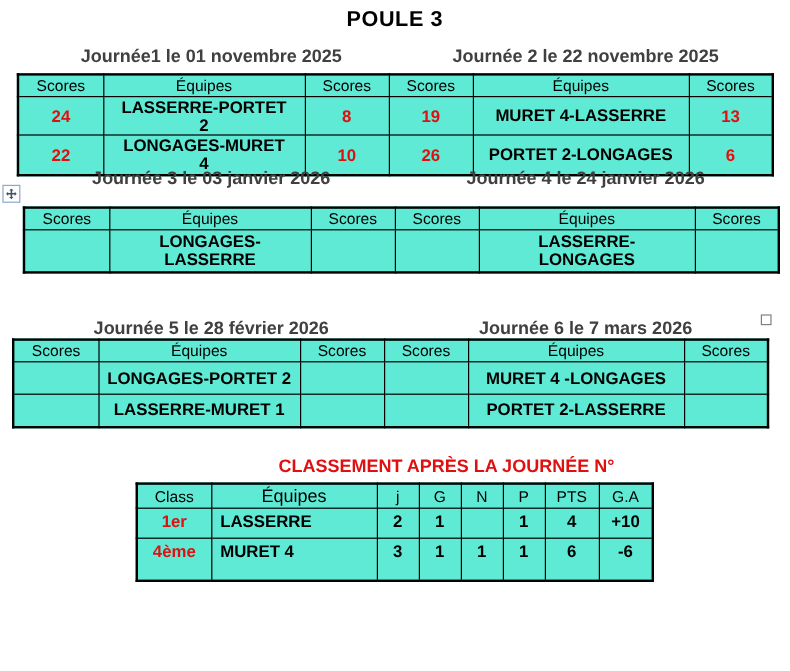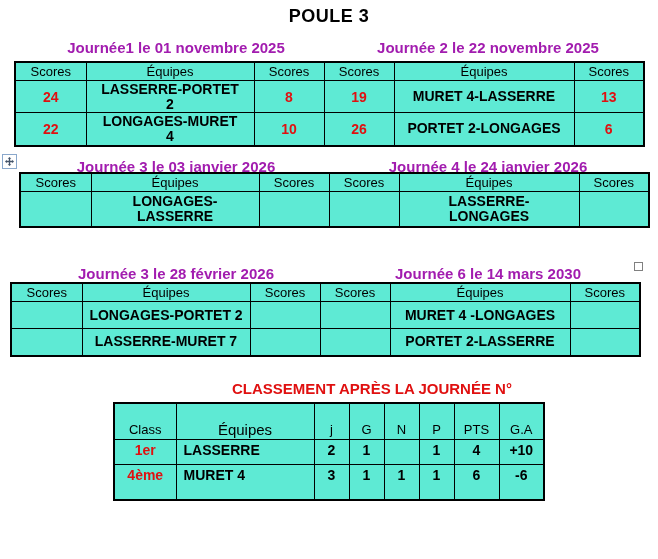--- a/index.html
+++ b/index.html
@@ -3,45 +3,45 @@
 <meta charset="utf-8">
 <style>
   html,body{margin:0;padding:0;background:#fff;}
   body{width:658px;height:559px;position:relative;overflow:hidden;
        font-family:"Liberation Sans", sans-serif;color:#000;}
 
   .doc-title{position:absolute;top:6px;left:0;width:658px;text-align:center;
              font-size:18px;font-weight:bold;letter-spacing:.5px;}
 
   .jrow{position:absolute;left:0;width:658px;display:flex;}
-  .jtitle{font-size:15px;font-weight:bold;color:#a21caf;text-align:center;white-space:nowrap;}
+  .jtitle{font-size:15px;font-weight:bold;color:#404040;text-align:center;white-space:nowrap;}
   .jtitle.lft{margin-left:26px;width:300px;}
   .jtitle.rgt{margin-left:7px;width:310px;}
-  .row1{top:39px;} .row2{top:158px;} .row3{top:265px;}
+  .row1{top:39px;} .row2{top:140px;} .row3{top:265px;}
 
   table{border-collapse:collapse;table-layout:fixed;position:absolute;background:#5eead4;}
   .st,.ct{border:2px solid #000;}
   .st td,.ct td{border:1px solid #000;text-align:center;vertical-align:middle;
                 padding:0 2px;overflow:hidden;}
   .st .hd td,.ct .hd td{font-size:13px;font-weight:normal;height:17px;}
   .ct .hd td{height:19px;}
   .ct .hd td.eqh{font-size:15px;}
   .team{font-weight:bold;font-size:14px;white-space:pre-line;line-height:15px;margin-top:33px;}
   .score{font-weight:bold;font-size:14px;color:#e01010;margin-left:32px;}
 
   #tA{left:14px;top:61px;} #tB{left:19px;top:172px;} #tC{left:10px;top:282px;}
   #tA .r1{height:32px;} #tA .r2{height:33px;}
   #tB .r1{height:35px;} #tB .r2{height:27px;}
   #tC .r1{height:27px;} #tC .r2{height:27px;}
 
   .cl-title{position:absolute;top:380px;left:0;width:658px;text-align:center;
             font-size:15px;font-weight:bold;color:#e01010;margin-left:43px;}
   #tClass{left:113px;top:402px;}
   #tClass td{vertical-align:top;padding-top:2px;}
-  #tClass .hd td{vertical-align:middle;padding-top:16px;}
+  #tClass .hd td{vertical-align:middle;padding-top:0;}
   #tClass .dr1{height:25px;} #tClass .dr2{height:28px;}
   #tClass .dr3{height:28px;} #tClass .dr4{height:35px;}
   .rank{color:#e01010;font-weight:bold;font-size:14px;}
   .cteam{font-weight:bold;font-size:14px;text-align:left !important;padding-left:7px !important;}
   .stat{font-weight:bold;font-size:14px;}
 
   .move-handle{position:absolute;left:2px;top:154px;width:13px;height:13px;
                border:1px solid #8aa8cc;background:#fff;display:flex;
                align-items:center;justify-content:center;cursor:move;}
   .resize-handle{position:absolute;left:634px;top:262px;width:7px;height:7px;
@@ -134,22 +134,22 @@
       <td class="team">LASSERRE-
 LONGAGES</td>
       <td class="score"></td>
     </tr>
   </tbody>
 </table>
 
 <div class="resize-handle"></div>
 
 <div class="jrow row3">
-  <div class="jtitle lft">Journée 3 le 28 février 2026</div>
-  <div class="jtitle rgt">Journée 6 le 14 mars 2030</div>
+  <div class="jtitle lft">Journée 5 le 28 février 2026</div>
+  <div class="jtitle rgt">Journée 6 le 7 mars 2026</div>
 </div>
 
 <table class="st" id="tC">
   <colgroup>
       <col style="width:71px">
       <col style="width:168px">
       <col style="width:70px">
       <col style="width:70px">
       <col style="width:180px">
       <col style="width:70px">
@@ -166,21 +166,21 @@
     <tr class="r1">
       <td class="score"></td>
       <td class="team">LONGAGES-PORTET 2</td>
       <td class="score"></td>
       <td class="score"></td>
       <td class="team">MURET 4 -LONGAGES</td>
       <td class="score"></td>
     </tr>
     <tr class="r2">
       <td class="score"></td>
-      <td class="team">LASSERRE-MURET 7</td>
+      <td class="team">LASSERRE-MURET 1</td>
       <td class="score"></td>
       <td class="score"></td>
       <td class="team">PORTET 2-LASSERRE</td>
       <td class="score"></td>
     </tr>
   </tbody>
 </table>
 
 <div class="cl-title">CLASSEMENT APRÈS LA JOURNÉE N°</div>
 

